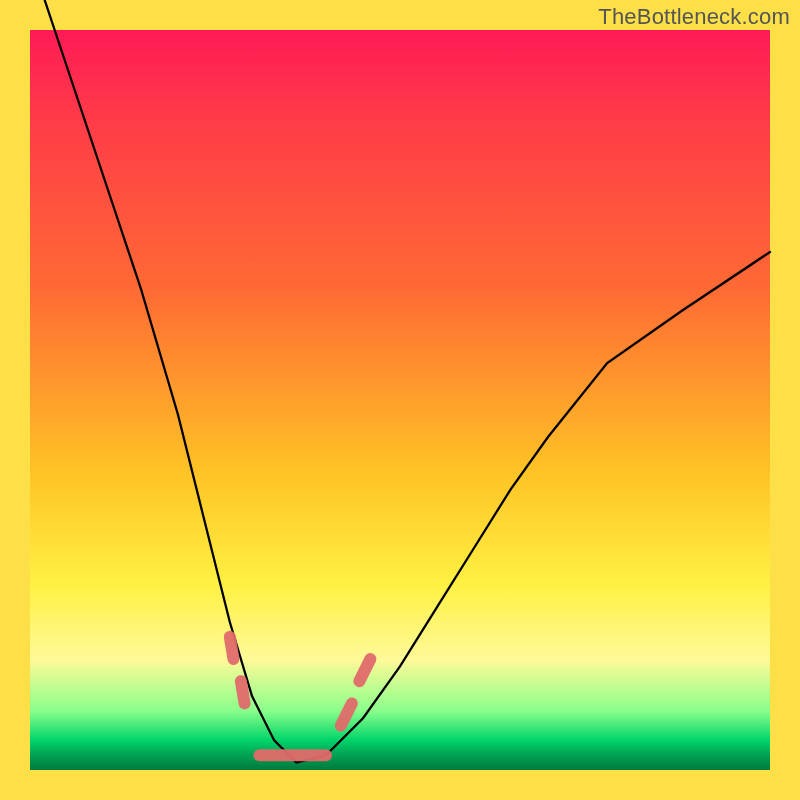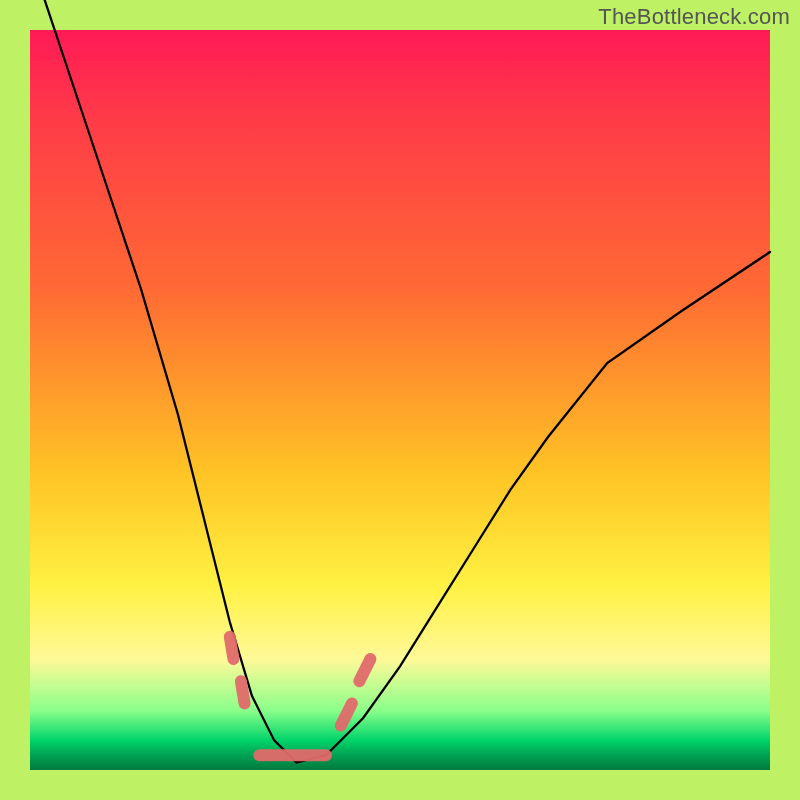--- a/index.html
+++ b/index.html
@@ -8,21 +8,21 @@
     background: #000;
     width: 800px;
     height: 800px;
     overflow: hidden;
     font-family: Arial, Helvetica, sans-serif;
   }
   .frame {
     position: relative;
     width: 800px;
     height: 800px;
-    background: #bef264;
+    background: #fde047;
   }
   .plot-area {
     position: absolute;
     left: 30px;
     top: 30px;
     width: 740px;
     height: 740px;
     
     background: linear-gradient(
       to bottom,

